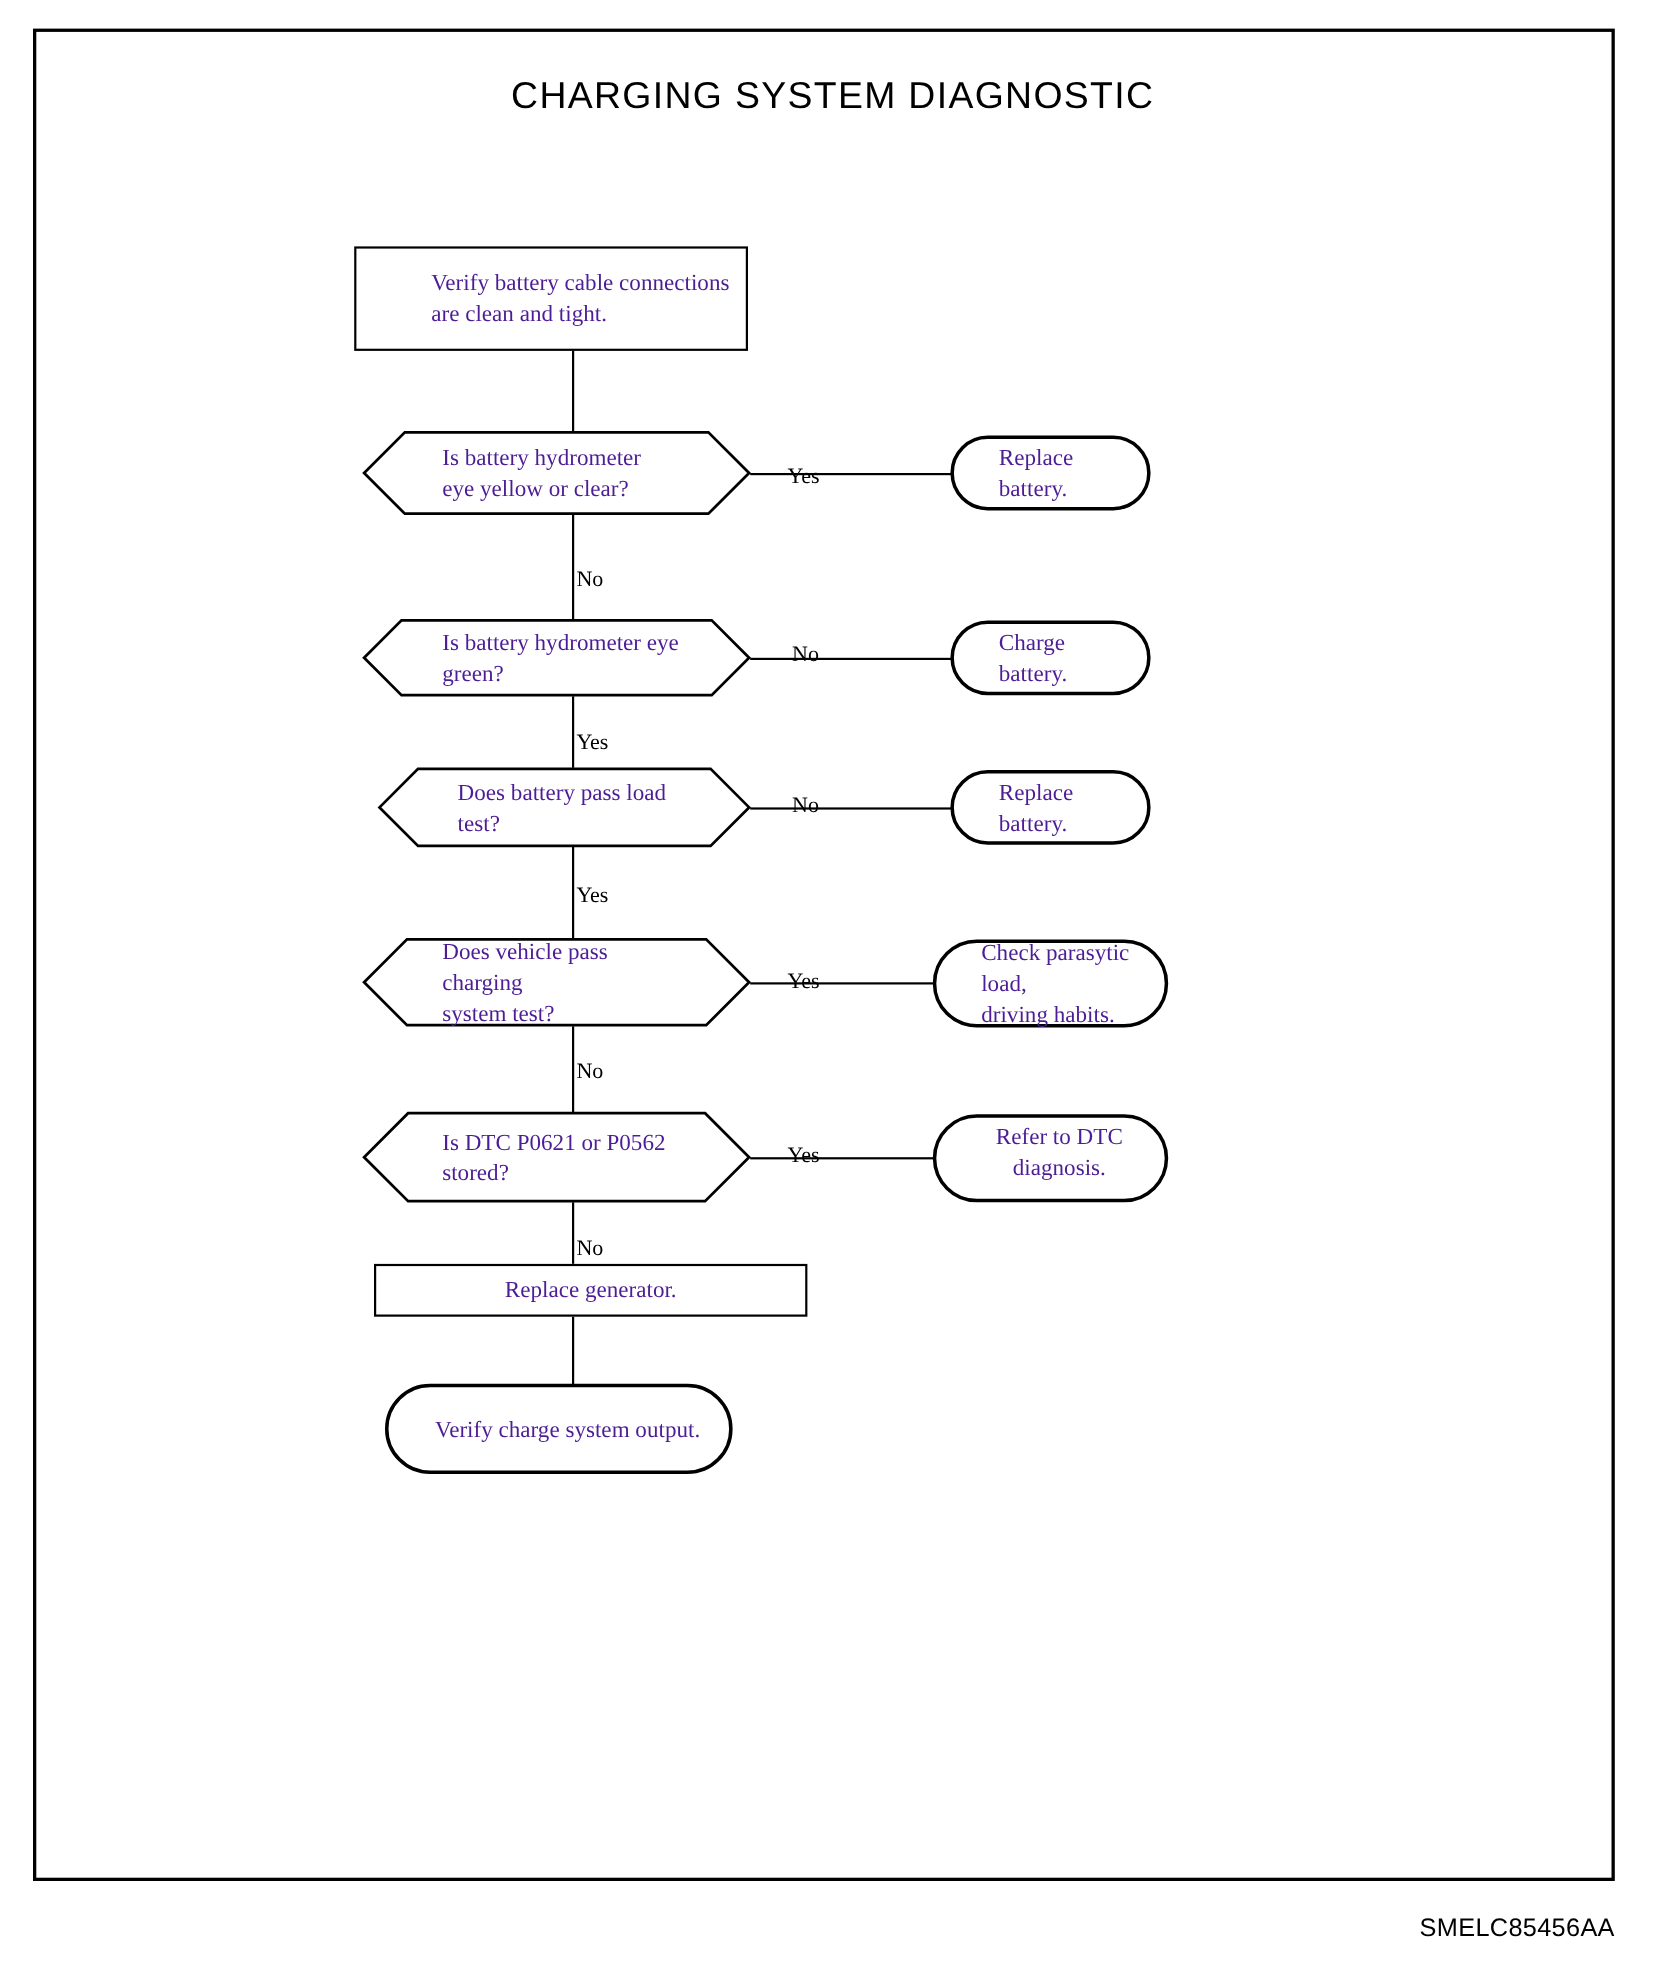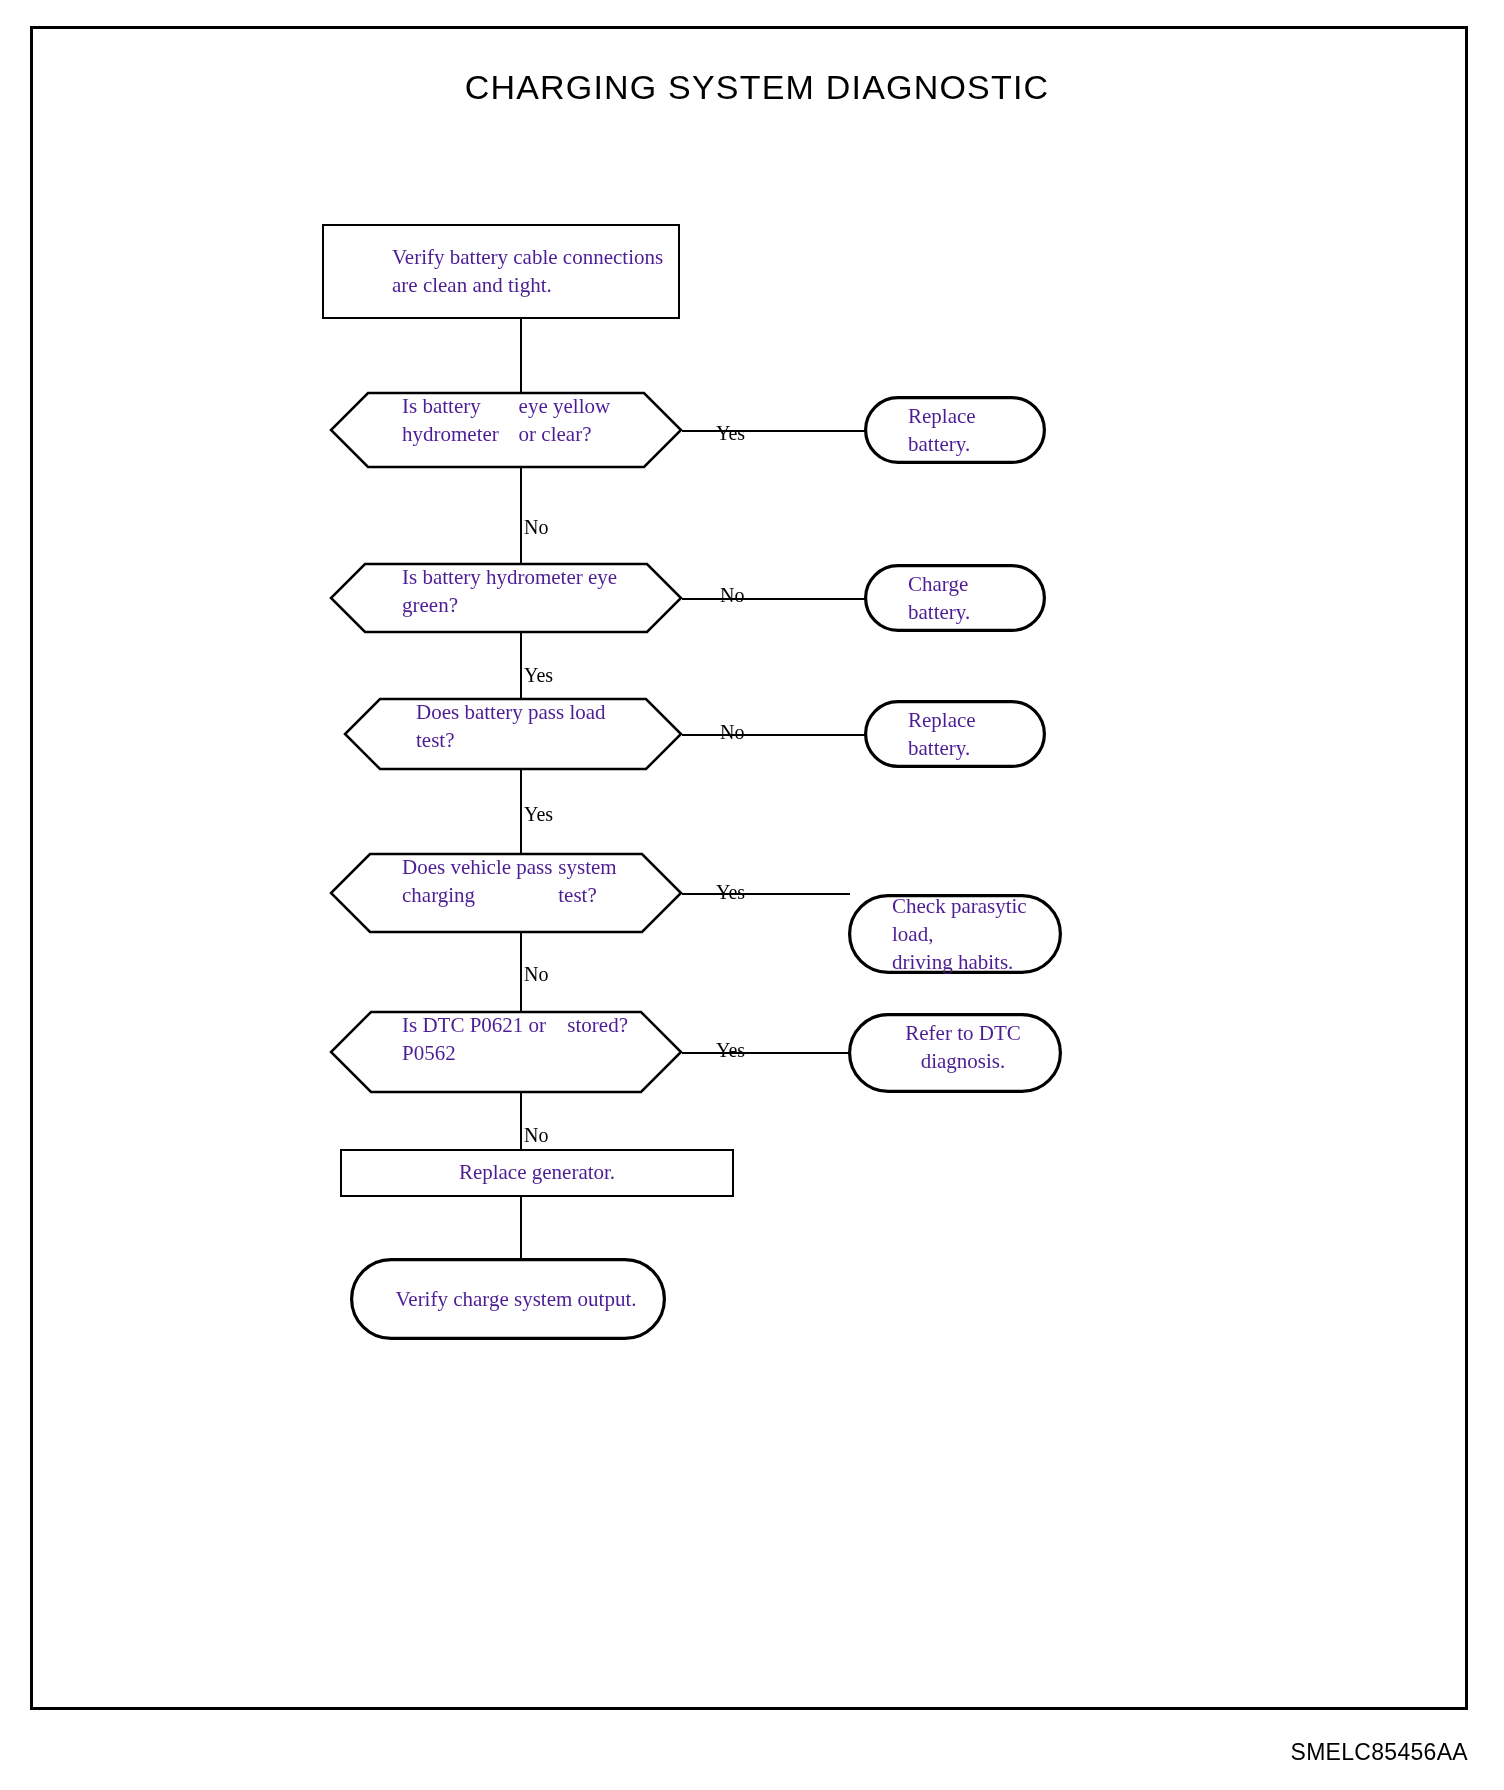--- a/index.html
+++ b/index.html
@@ -80,21 +80,21 @@
     top: 0;
     overflow: visible;
   }
   .hex .hex-label {
     position: absolute;
     left: 72px;
     right: 54px;
     top: 0;
     bottom: 0;
     display: flex;
-    flex-direction: row;
+    flex-direction: column;
     justify-content: center;
     font-size: 21px;
     line-height: 1.34;
   }
   
   .term {
     background: transparent;
   }
   .term .term-label {
     position: absolute;
@@ -241,21 +241,21 @@
       </svg>
       <div class="hex-label">
         <div>Does vehicle pass charging</div>
         <div>system test?</div>
       </div>
     </div>
 
     <div class="hline" style="left:682px; top:893px; width:168px;"></div>
     <div class="edge-label" style="left:716px; top:862px;">Yes</div>
 
-    <div class="node term" style="left:848px; top:894px; width:214px; height:80px;">
+    <div class="node term" style="left:848px; top:854px; width:214px; height:80px;">
       <svg width="214" height="80" viewBox="0 0 214 80">
         <rect x="1.6" y="1.6" width="210.8" height="76.8" rx="38.4" ry="38.4" fill="#ffffff" stroke="#000000" stroke-width="3.2"></rect>
       </svg>
       <div class="term-label">
         <div>Check parasytic load,</div>
         <div>driving habits.</div>
       </div>
     </div>
 
     <div class="vline" style="left:520px; top:933px; height:78px;"></div>

